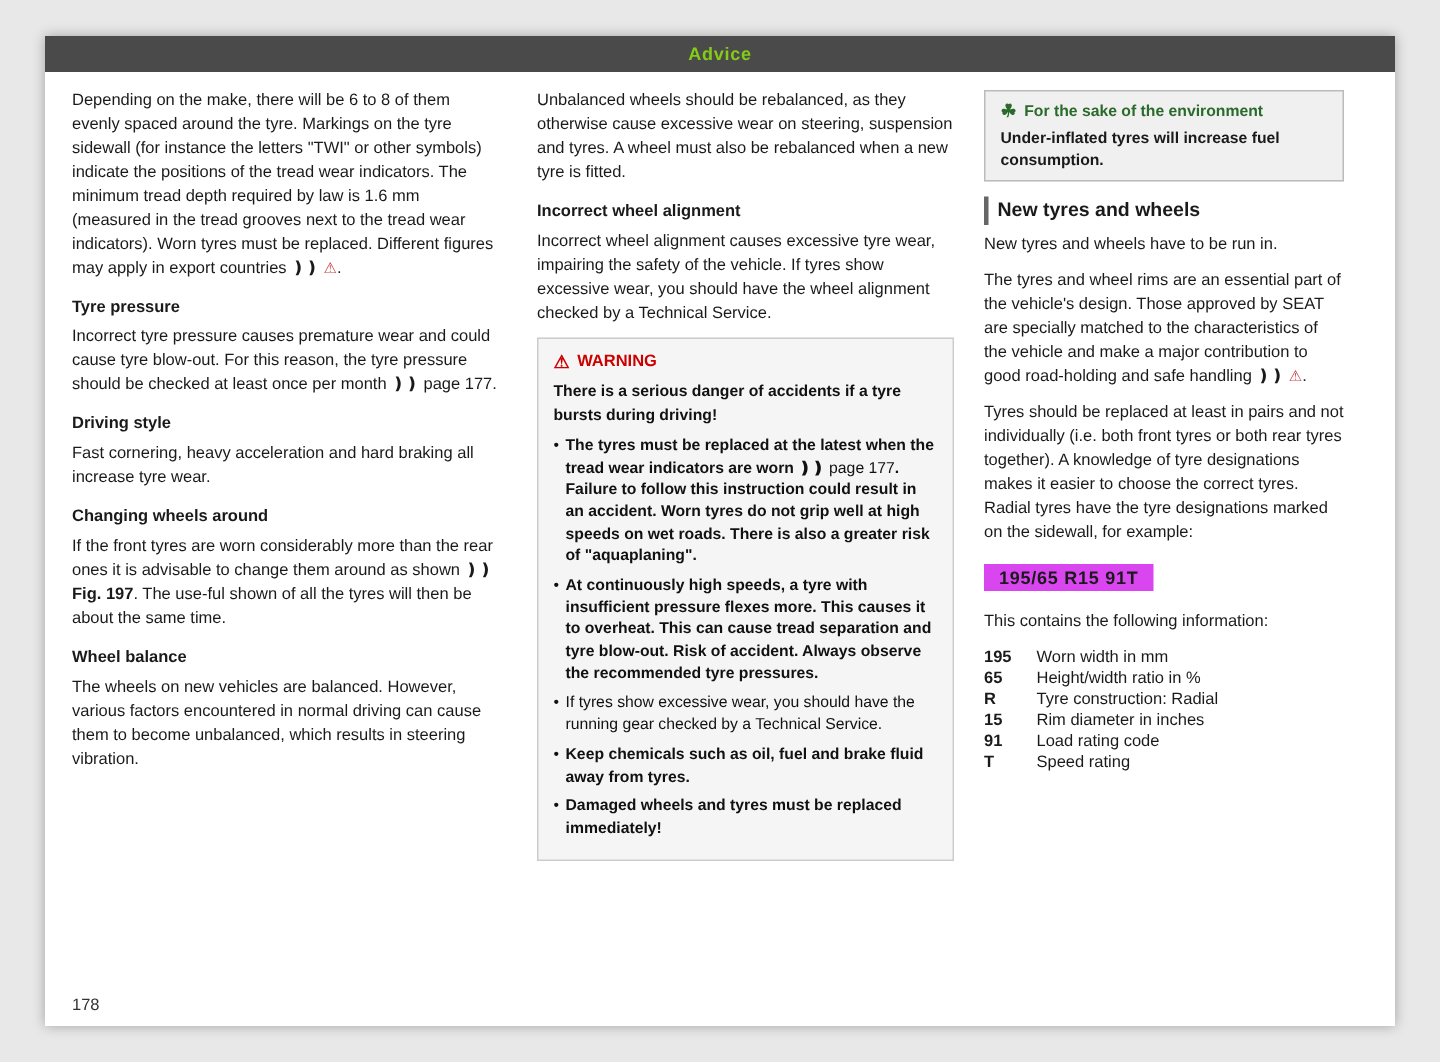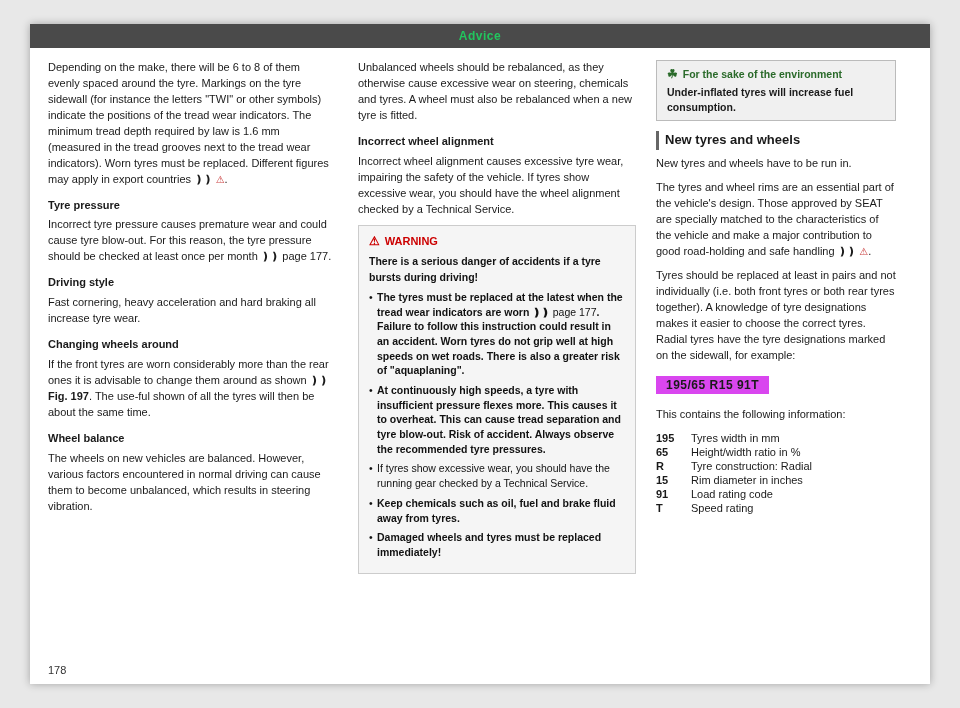--- a/index.html
+++ b/index.html
@@ -17,21 +17,21 @@
     .page {
       background: #fff;
       width: 900px;
       min-height: 660px;
       position: relative;
       padding: 0;
       box-shadow: 0 0 8px rgba(0,0,0,0.3);
     }
     .header-bar {
       background: #4a4a4a;
-      color: #22c55e;
+      color: #84cc16;
       text-align: center;
       padding: 5px 0;
       font-size: 12px;
       font-weight: bold;
       letter-spacing: 0.5px;
     }
     .content {
       display: flex;
       padding: 12px 0 12px 0;
     }
@@ -190,21 +190,21 @@
         <span>If the front tyres are worn considerably more than the rear ones it is advisable to change them around as shown</span>
         <span> ❫❫ <strong>Fig. 197</strong>. </span>
         <span>The use-ful shown of all the tyres will then be about the same time.</span>
       </p>
 
       <p class="section-title">Wheel balance</p>
       <p>The wheels on new vehicles are balanced. However, various factors encountered in normal driving can cause them to become unbalanced, which results in steering vibration.</p>
     </div>
 
     <div class="col-middle">
-      <p>Unbalanced wheels should be rebalanced, as they otherwise cause excessive wear on steering, chemicals and tyres. A wheel must also be rebalanced when a new tyre is fitted.</p>
+      <p>Unbalanced wheels should be rebalanced, as they otherwise cause excessive wear on steering, suspension and tyres. A wheel must also be rebalanced when a new tyre is fitted.</p>
 
       <p class="section-title">Incorrect wheel alignment</p>
       <p>Incorrect wheel alignment causes excessive tyre wear, impairing the safety of the vehicle. If tyres show excessive wear, you should have the wheel alignment checked by a Technical Service.</p>
 
       <div class="warning-box">
         <div class="warning-header">
           <span class="warning-triangle">⚠</span>
           <span>WARNING</span>
         </div>
         <div class="warning-body">
@@ -257,21 +257,21 @@
       <div style="margin: 8px 0;">
         <span class="tyre-example">195/65 R15 91T</span>
       </div>
 
       <p>This contains the following information:</p>
 
       <table style="border-collapse:collapse; margin-top:4px; font-size:11px;">
         <tbody id="tyre-specs-body">
         <tr>
     <td style="width:35px; font-weight:bold; padding:1px 6px 1px 0; vertical-align:top;">195</td>
-    <td style="padding:1px 0; vertical-align:top;">Tyres width in mm</td>
+    <td style="padding:1px 0; vertical-align:top;">Worn width in mm</td>
   </tr>
             <tr>
     <td style="width:35px; font-weight:bold; padding:1px 6px 1px 0; vertical-align:top;">65</td>
     <td style="padding:1px 0; vertical-align:top;">Height/width ratio in %</td>
   </tr>
             <tr>
     <td style="width:35px; font-weight:bold; padding:1px 6px 1px 0; vertical-align:top;">R</td>
     <td style="padding:1px 0; vertical-align:top;">Tyre construction: Radial</td>
   </tr>
             <tr>

